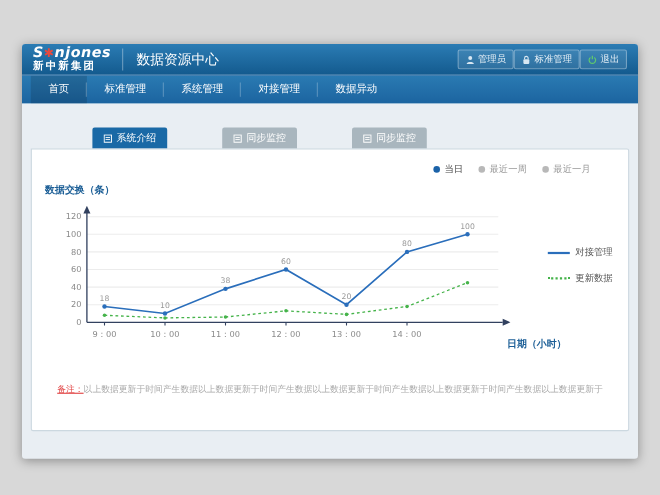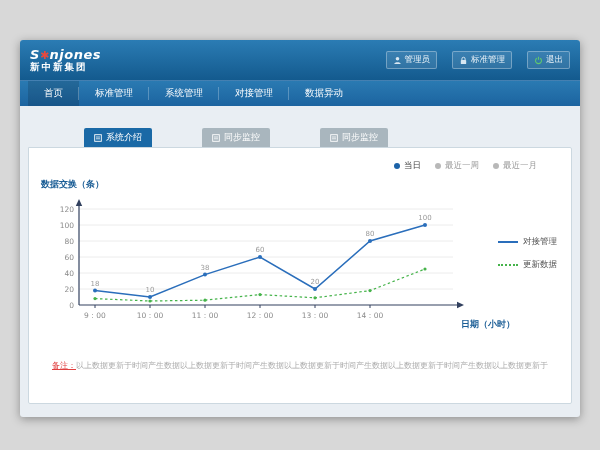--- a/index.html
+++ b/index.html
@@ -8,32 +8,32 @@
     background:#d8d8d8;
     font-family:"DejaVu Sans","Liberation Sans",sans-serif;
   }
   .window{
     position:absolute;left:20px;top:40px;width:560px;height:377px;
     background:#e9eef3;border-radius:3px;overflow:hidden;
     box-shadow:0 2px 10px rgba(0,0,0,.35);
   }
   
   .header{
-    height:40px;background:linear-gradient(#2b7cb4,#135a8e);
+    height:28px;background:linear-gradient(#2b7cb4,#135a8e);
     display:flex;align-items:center;padding:0 10px;
   }
   .logo{color:#fff;margin-right:10px;line-height:1.1;}
   .logo-line1{font-size:13px;font-weight:bold;font-style:italic;letter-spacing:.5px;}
   .logo-mark{color:#e8493d;font-style:normal;font-size:11px;}
   .logo-line2{font-size:9.5px;font-weight:bold;letter-spacing:2px;}
   .app-title{
     color:#fff;font-size:12.5px;padding-left:12px;height:20px;line-height:20px;
     border-left:1px solid rgba(255,255,255,.35);
   }
-  .header-actions{margin-left:auto;display:flex;gap:15px;}
+  .header-actions{margin-left:auto;display:flex;gap:0;}
   .header-btn{
     display:flex;align-items:center;gap:3px;cursor:pointer;
     background:rgba(255,255,255,.10);border:1px solid rgba(255,255,255,.32);
     border-radius:2px;padding:2px 6px;font-size:8.5px;color:#eaf2f8;
   }
   .header-btn svg{width:9px;height:9px;display:block;}
   
   .nav{
     height:25px;background:linear-gradient(#2a7ab2,#1c64a0);
     display:flex;align-items:stretch;padding-left:8px;
@@ -82,20 +82,21 @@
 </head>
 <body>
 
 <div class="window">
 
   <div class="header">
     <div class="logo">
       <div class="logo-line1"><span>S</span><span class="logo-mark">✱</span><span>njones</span></div>
       <div class="logo-line2">新中新集团</div>
     </div>
+    <div class="app-title">数据资源中心</div>
     <div class="header-actions">
         <div class="header-btn">
           <span>
             <svg viewBox="0 0 10 10">
               <circle cx="5" cy="3.1" r="2" fill="#d8e7f2"></circle>
               <path d="M1.4 9 C1.4 6.4 8.6 6.4 8.6 9 Z" fill="#d8e7f2"></path>
             </svg>
           </span>
           <span>管理员</span>
         </div>

